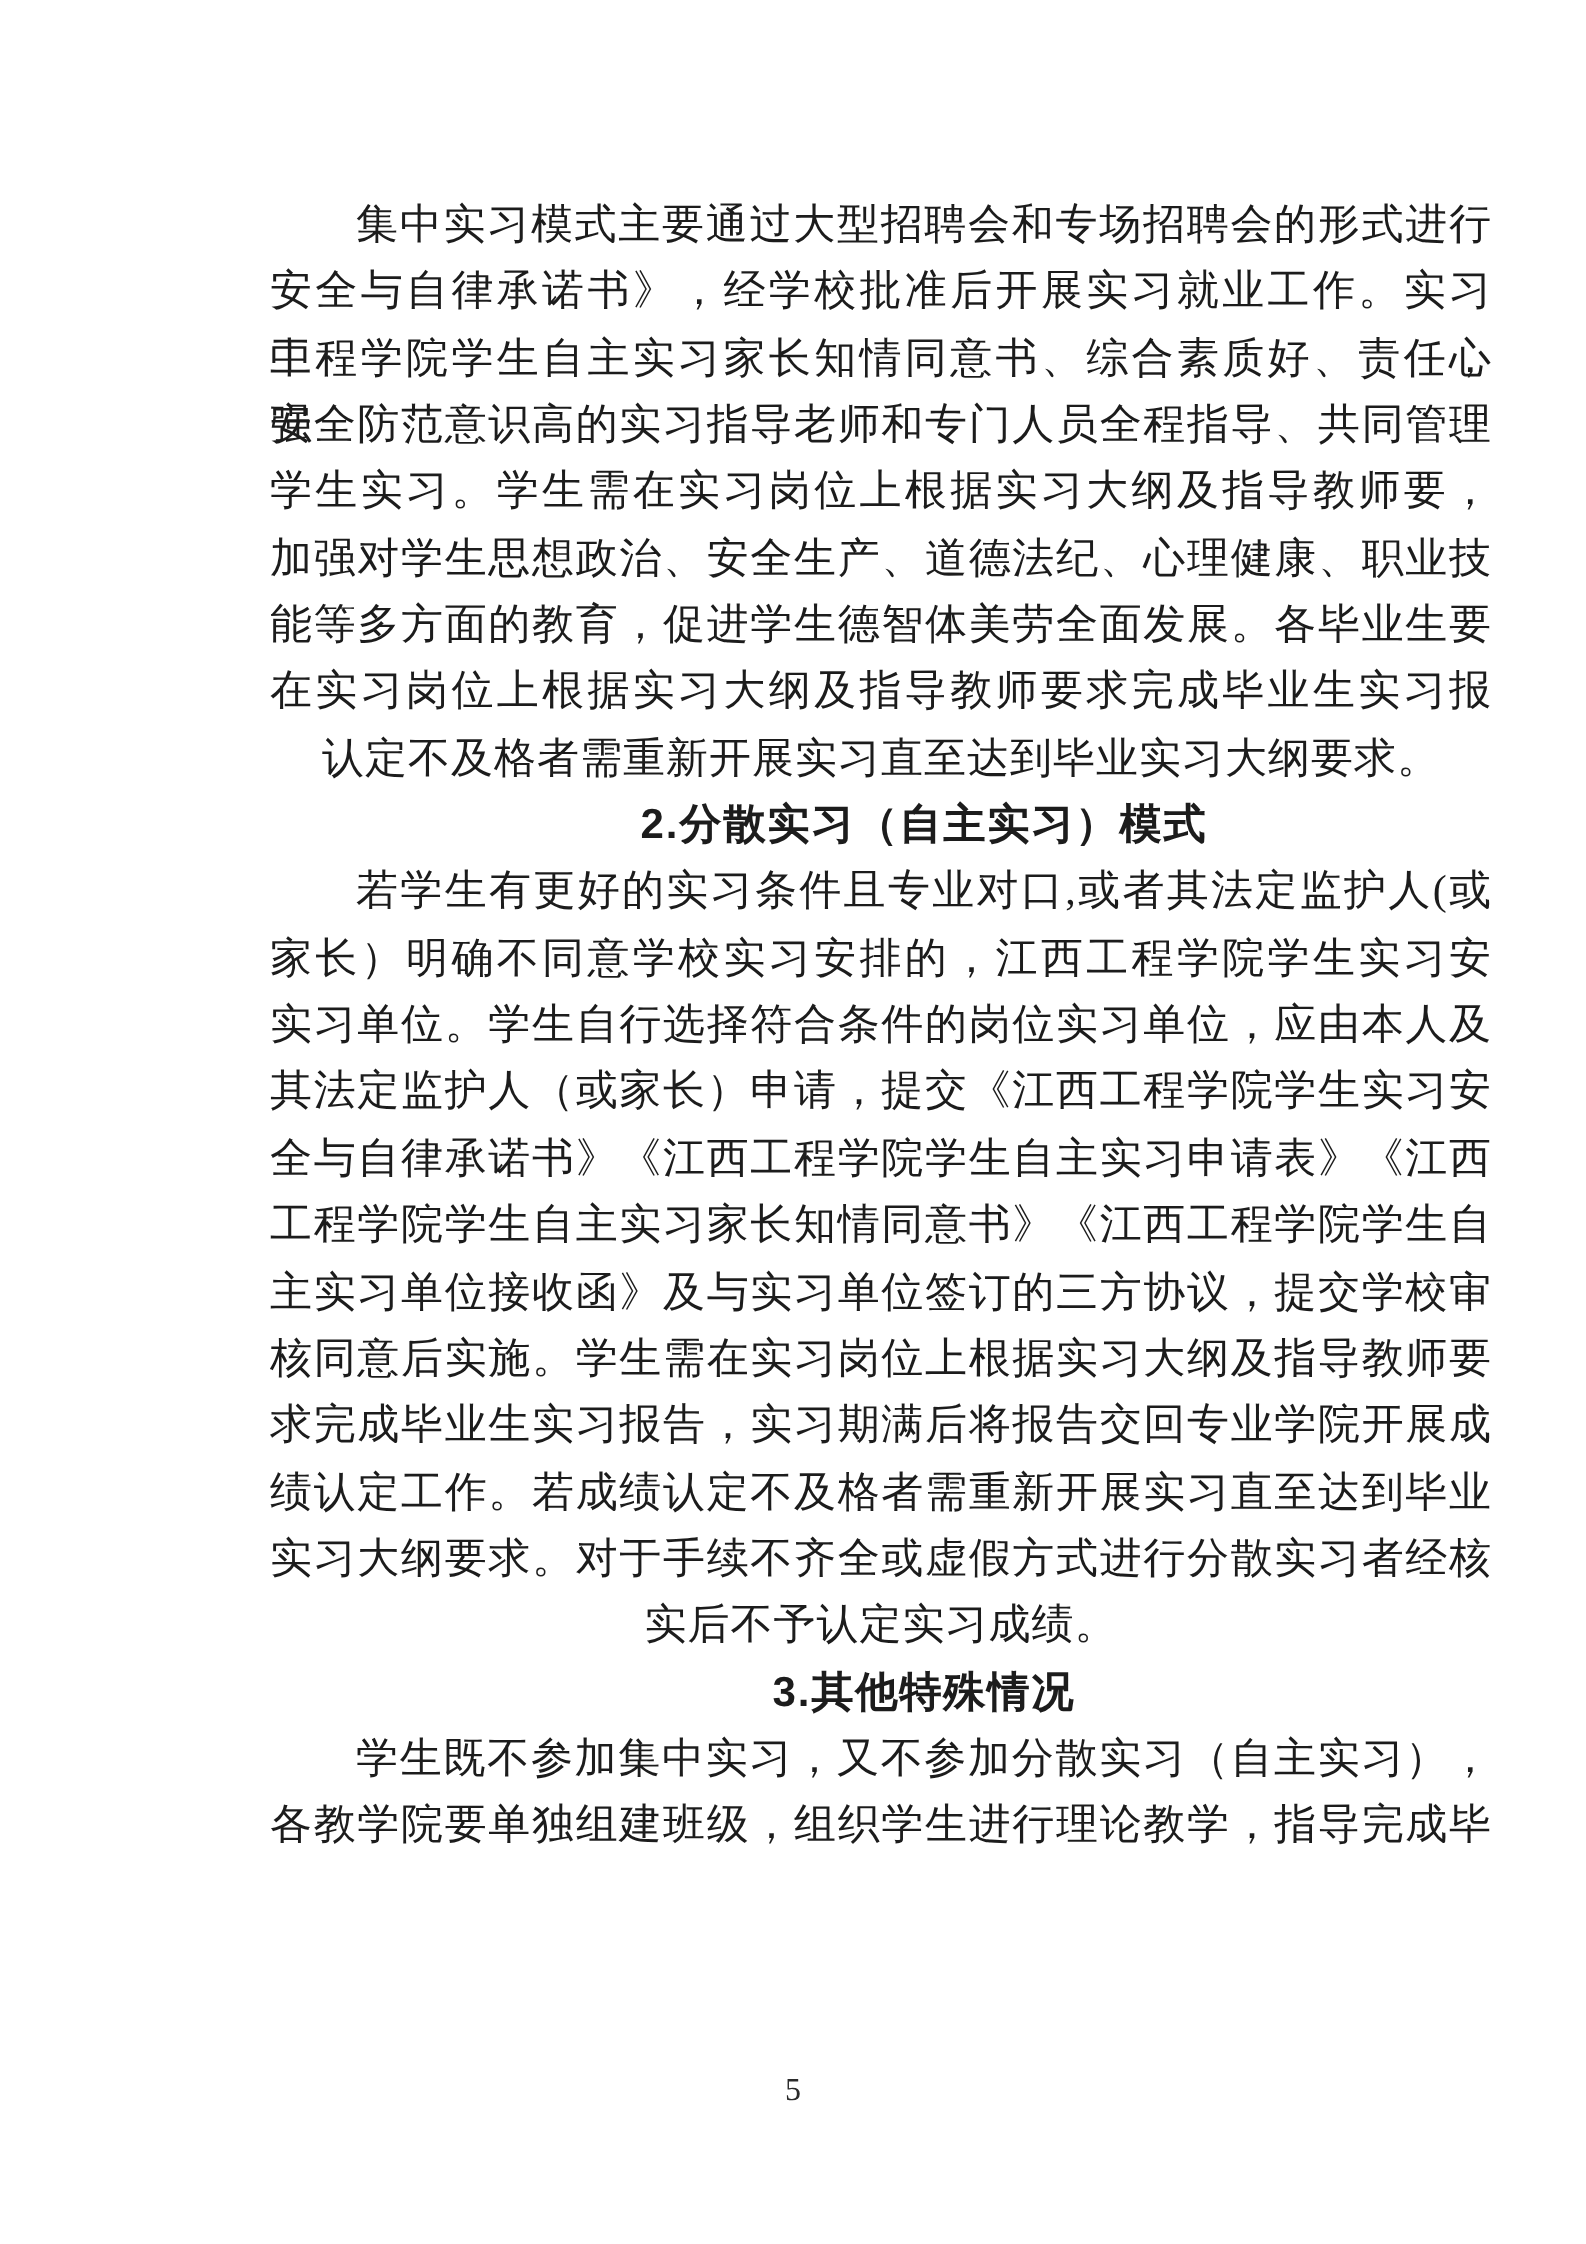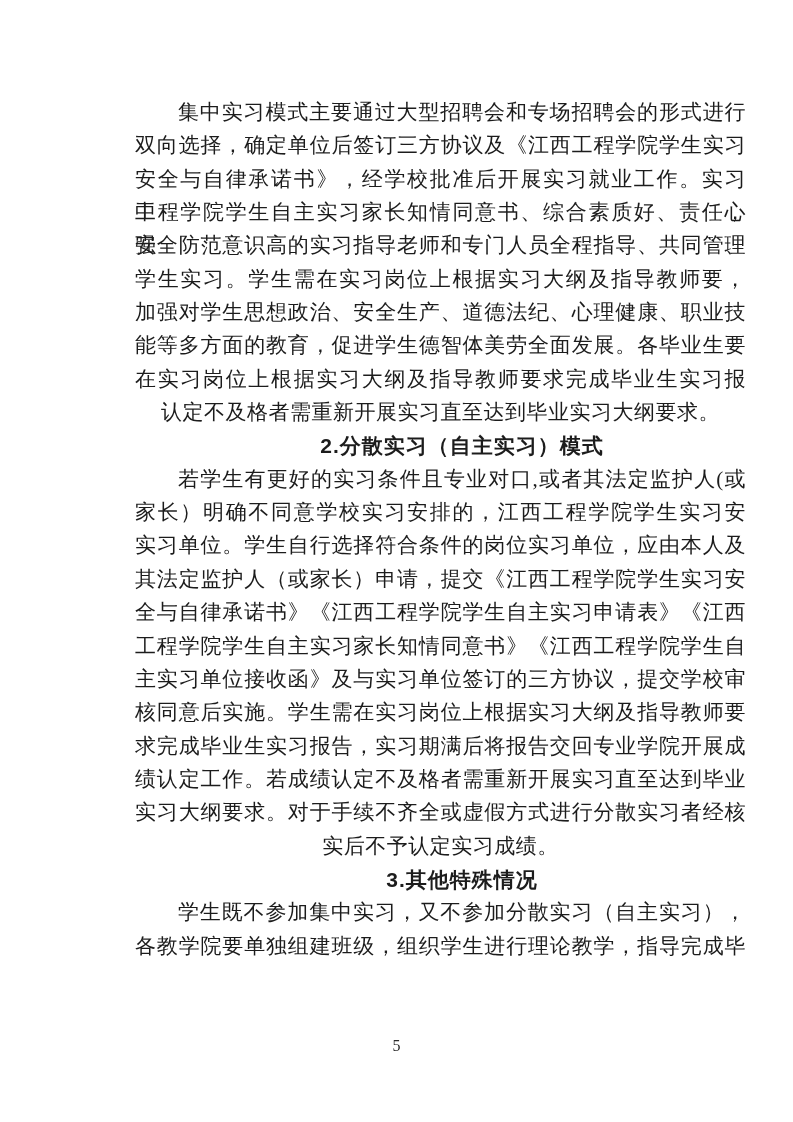--- a/index.html
+++ b/index.html
@@ -57,21 +57,20 @@
     color: #2a2a2a;
   }
 </style>
 </head>
 <body>
 
 <div class="page">
   <div class="text-block">
 
     <div class="line indent">集中实习模式主要通过大型招聘会和专场招聘会的形式进行</div>
-    <div class="line">双向选择，确定单位后签订三方协议及《江西工程学院学生实习</div>
     <div class="line">安全与自律承诺书》，经学校批准后开展实习就业工作。实习中，</div>
     <div class="line">工程学院学生自主实习家长知情同意书、综合素质好、责任心强、</div>
     <div class="line">安全防范意识高的实习指导老师和专门人员全程指导、共同管理</div>
     <div class="line">学生实习。学生需在实习岗位上根据实习大纲及指导教师要，</div>
     <div class="line">加强对学生思想政治、安全生产、道德法纪、心理健康、职业技</div>
     <div class="line">能等多方面的教育，促进学生德智体美劳全面发展。各毕业生要</div>
     <div class="line">在实习岗位上根据实习大纲及指导教师要求完成毕业生实习报</div>
     <div class="line short">认定不及格者需重新开展实习直至达到毕业实习大纲要求。</div>
 
     <div class="line heading">2.分散实习（自主实习）模式</div>

